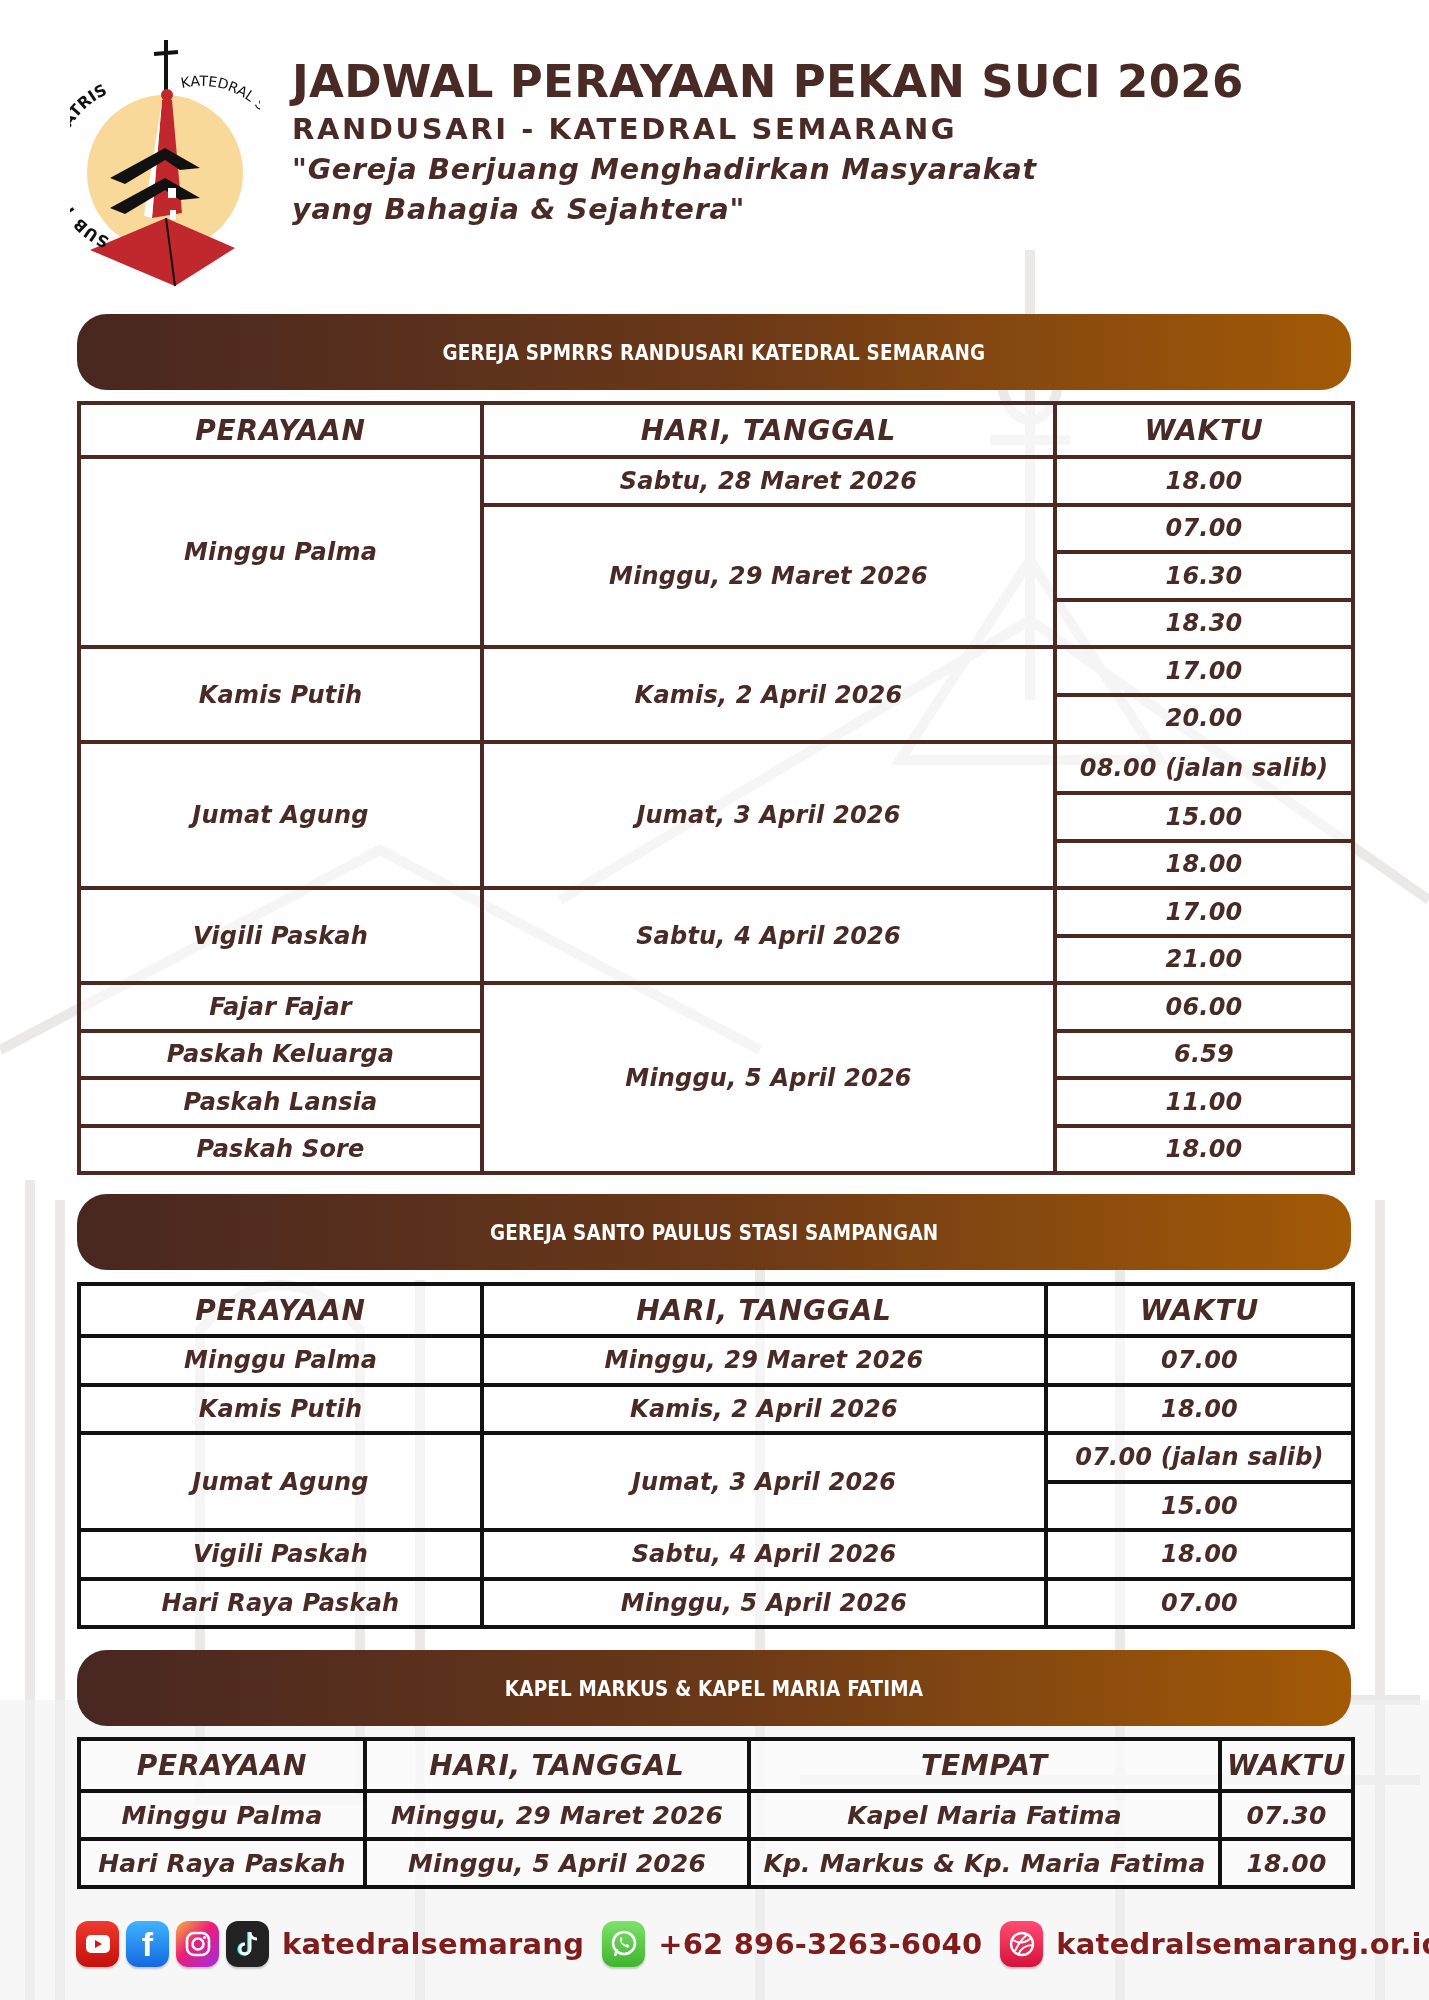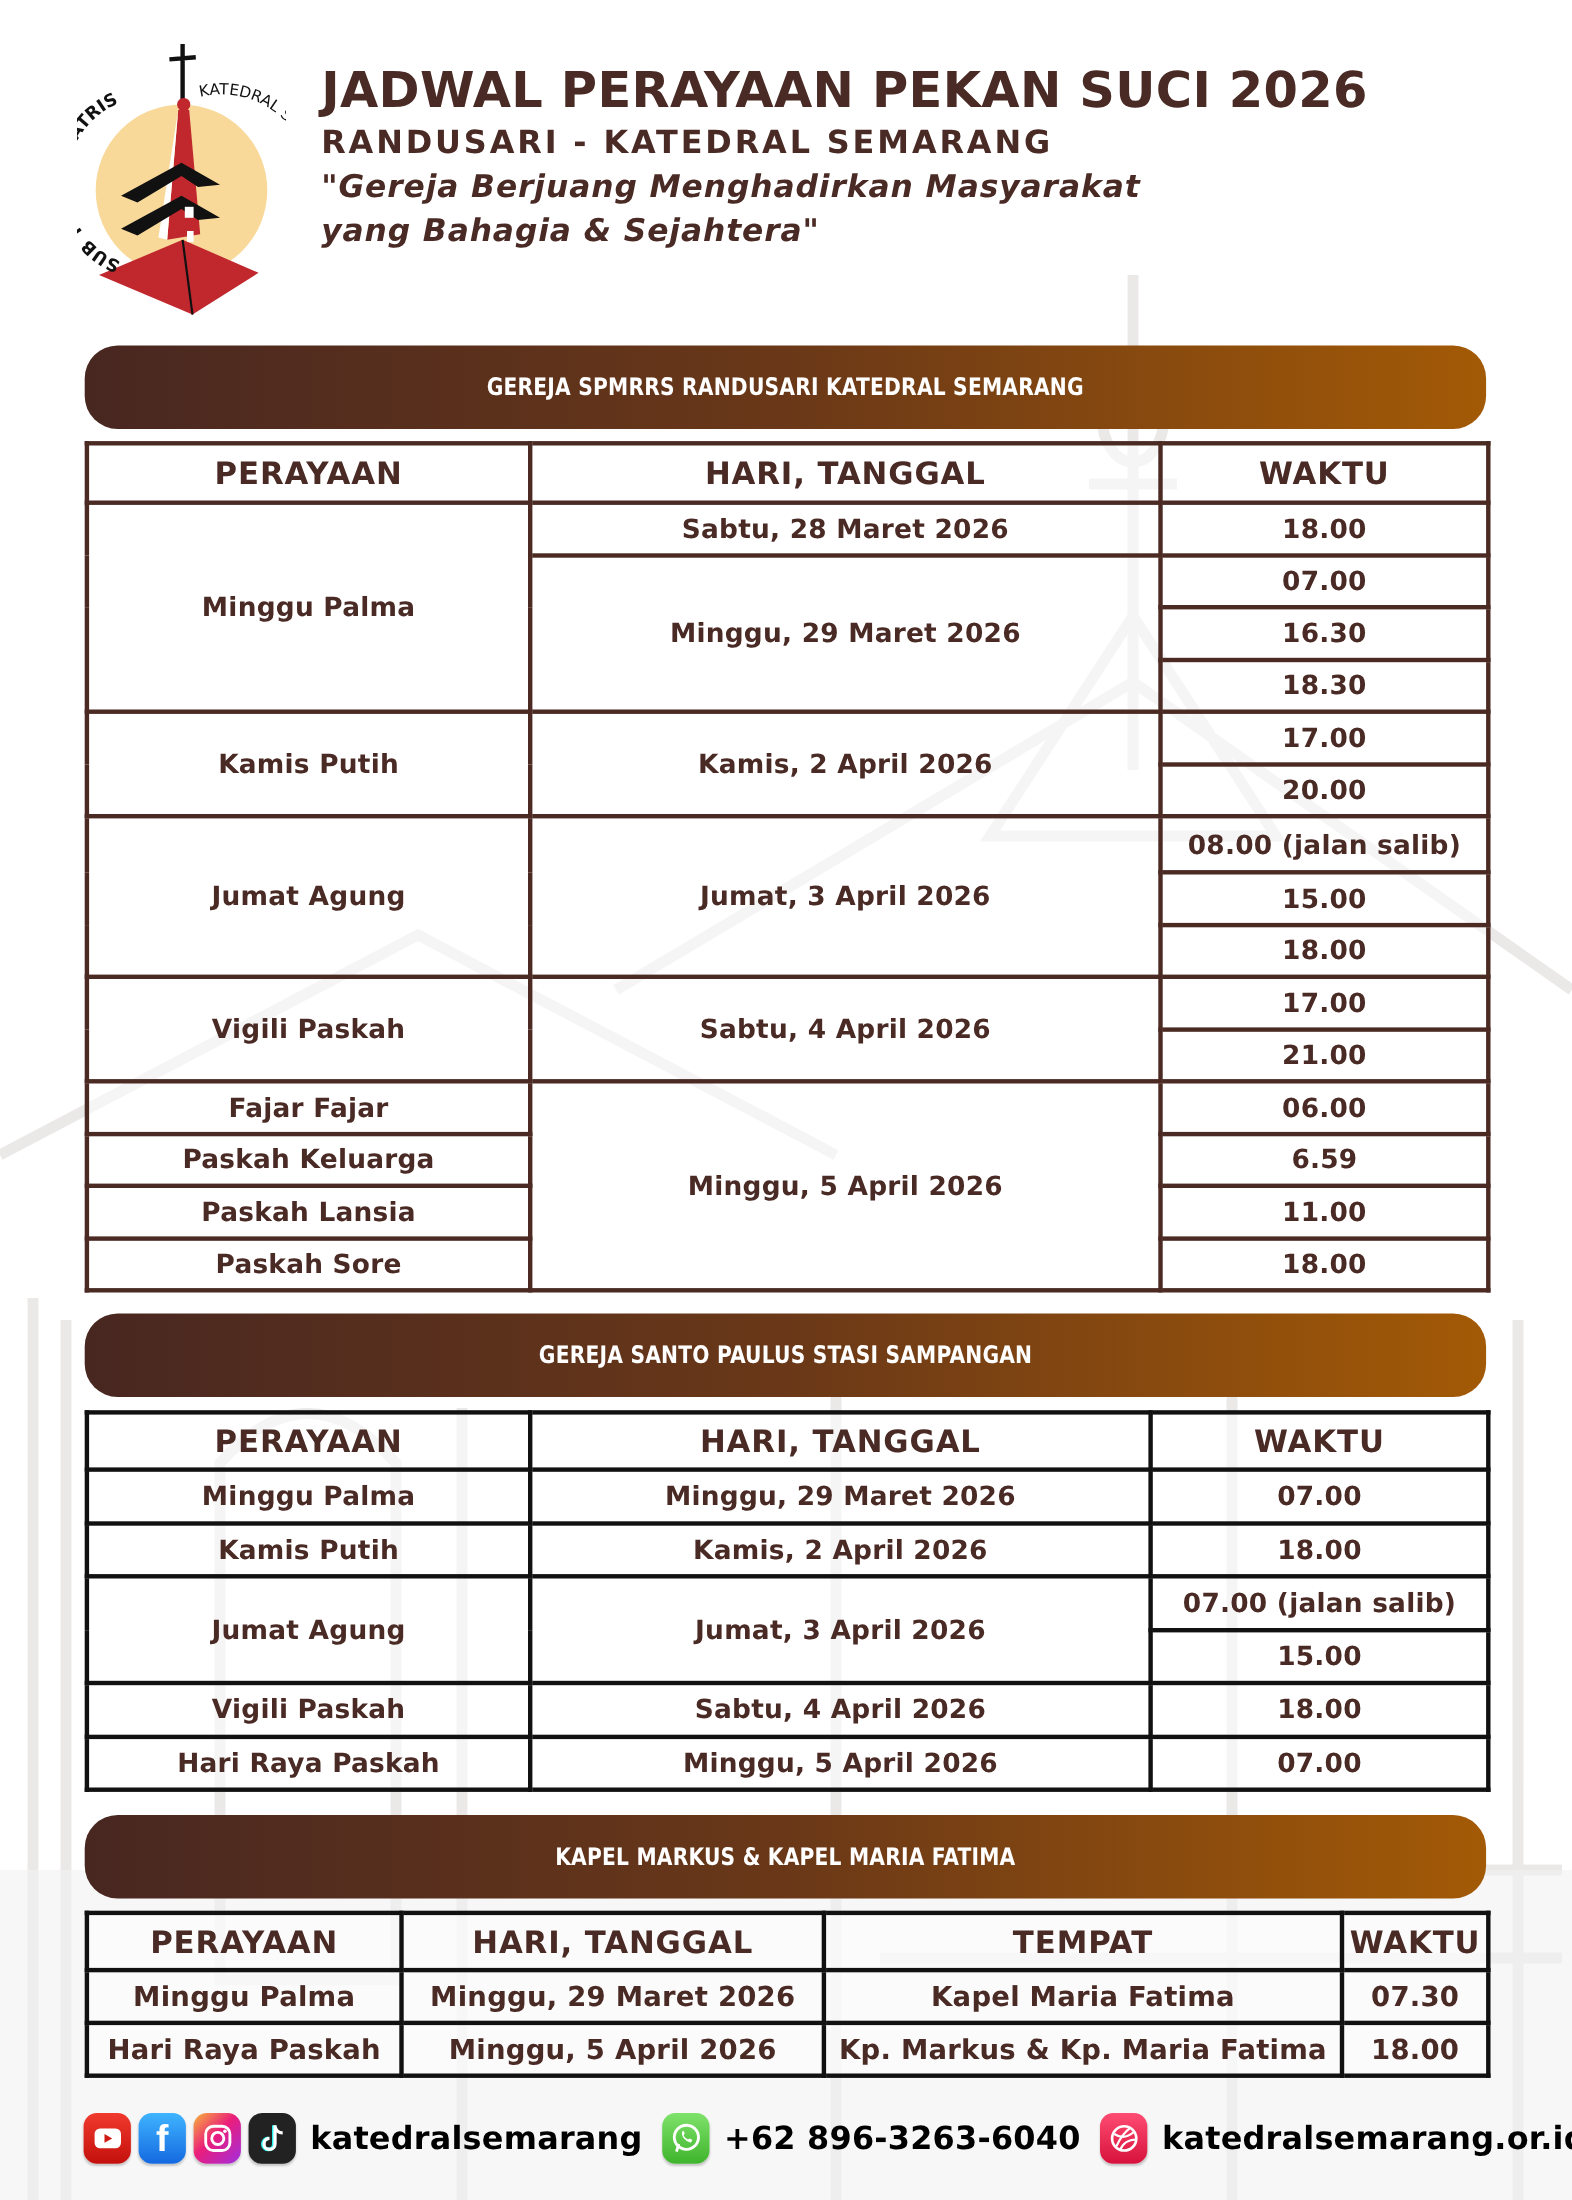--- a/index.html
+++ b/index.html
@@ -39,21 +39,21 @@
     display: flex; align-items: center; justify-content: center;
   }
   .banner span {
     color: #ffffff; font-weight: 700; font-size: 22px; letter-spacing: 0.2px;
     font-family: "DejaVu Sans Condensed", "DejaVu Sans", sans-serif;
     transform: scaleX(0.93);
   }
 
   
   table.sched {
-    position: absolute; left: 77px; border-collapse: collapse; table-layout: fixed;
+    position: absolute; left: 77px; border-collapse: collapse; table-layout: fixed; font-style: italic;
   }
   table.sched td, table.sched th {
     border: 4px solid #4a2a22; text-align: center; vertical-align: middle;
     color: #4a2a24; font-weight: 700; font-size: 24px;
     letter-spacing: 0.2px; padding: 0 4px; white-space: nowrap;
     background: rgba(255,255,255,0.55);
   }
   table.sched th { font-size: 28px; letter-spacing: 0.8px; }
   table.black td, table.black th { border-color: #111111; }
   table.t1 { top: 401px; width: 1274px; }
@@ -78,21 +78,21 @@
     display: inline-flex; align-items: center; justify-content: center;
     color: #fff; font-weight: 700; font-size: 26px;
     box-shadow: 0 2px 2px rgba(0,0,0,0.2);
   }
   .soc.yt { background: linear-gradient(#f03a2e, #c4100c); }
   .soc.fb { background: linear-gradient(#3fb4ff, #1469e0); font-family: "Liberation Sans", sans-serif; font-size: 34px; }
   .soc.ig { background: linear-gradient(135deg, #f8b43a, #ea1e7a 45%, #a12ee0); }
   .soc.tt { background: #222222; }
   .soc.wa { background: linear-gradient(#7ee26a, #3fb42c); }
   .soc.web { background: linear-gradient(#ff4c72, #d6123c); }
-  .ftext { font-size: 29px; font-weight: 700; color: #000000; margin: 0 18px 0 6px; letter-spacing: 0.2px; }
+  .ftext { font-size: 29px; font-weight: 700; color: #7f1d1d; margin: 0 18px 0 6px; letter-spacing: 0.2px; }
 </style>
 </head>
 <body>
 
 <svg class="watermark" viewBox="0 0 1429 2000" xmlns="http://www.w3.org/2000/svg">
   <g fill="none" stroke="#e9e6e6" stroke-width="10" opacity="0.9">
     <path d="M1030 250 L1030 700"></path>
     <path d="M990 440 L1070 440"></path>
     <ellipse cx="1030" cy="380" rx="28" ry="40"></ellipse>
     <path d="M900 760 L1030 560 L1160 760 Z"></path>

